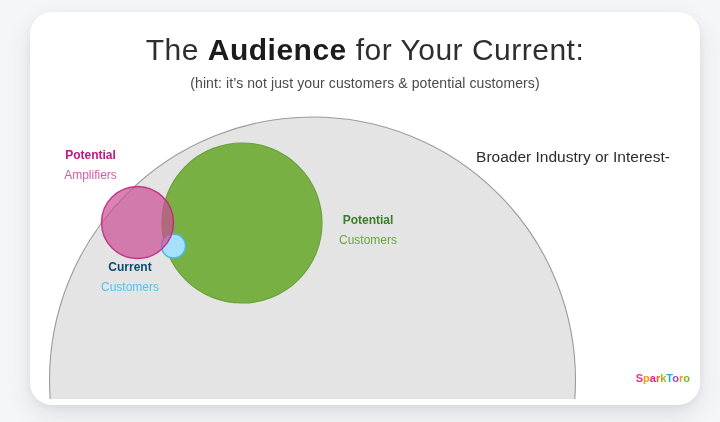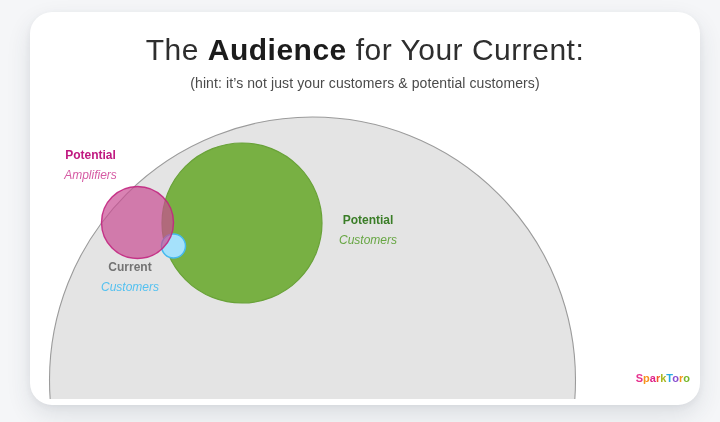--- a/index.html
+++ b/index.html
@@ -20,21 +20,21 @@
     text-align:center; font-size:30px; line-height:36px;
     font-weight:400; color:#2e2e2e; letter-spacing:0.5px; white-space:nowrap;
   }
   .title .em { font-weight:800; color:#1c1c1c; }
   .subtitle {
     position:absolute; top:63px; left:0; width:100%;
     text-align:center; font-size:14px; color:#4a4a4a; letter-spacing:0.1px;
   }
   .vlabel { position:absolute; text-align:center; font-size:12px; line-height:19.5px; white-space:nowrap; }
   .vlabel .b  { display:block; font-weight:700; }
-  .vlabel .r  { display:block; font-weight:400;font-style:italic; }
+  .vlabel .r  { display:block; font-weight:400; }
   .lbl-amplifiers { left:0;   top:134; width:121px; }
   .lbl-current    { left:40px;  top:246px; width:120px; }
   .lbl-potential  { left:278px; top:199px; width:120px; }
   .lbl-amplifiers { left:0; top:134px; }
   .lbl-community {
     position:absolute; left:433px; top:134px; width:220px;
     text-align:center; font-size:15.5px; line-height:22px; font-weight:400;
   }
   .lbl-community .cb { font-weight:800; }
   .logo {
@@ -63,27 +63,28 @@
   </h1>
 
   <div class="subtitle" style="color: rgb(74, 74, 74);">(hint: it’s not just your customers &amp; potential customers)</div>
 
   <div class="vlabel lbl-amplifiers">
     <span class="b" style="color: rgb(192, 24, 128);">Potential</span>
     <span class="r" style="color: rgb(214, 92, 164);">Amplifiers</span>
   </div>
 
   <div class="vlabel lbl-current">
-    <span class="b" style="color: #737373;">Current</span>
+    <span class="b" style="color: #0c4a6e;">Current</span>
     <span class="r" style="color: rgb(84, 193, 240);">Customers</span>
   </div>
 
   <div class="vlabel lbl-potential">
     <span class="b" style="color: rgb(58, 125, 39);">Potential</span>
     <span class="r" style="color: rgb(103, 166, 67);">Customers</span>
   </div>
 
   <div class="lbl-community" style="color: rgb(44, 44, 44);">
+    <div>Broader Industry or Interest-</div>
   </div>
 
   <div class="logo"><span style="color: rgb(230, 51, 143);">S</span><span style="color: rgb(247, 148, 29);">p</span><span style="color: rgb(224, 33, 138);">a</span><span style="color: rgb(241, 90, 41);">r</span><span style="color: rgb(168, 184, 32);">k</span><span style="color: rgb(39, 170, 225);">T</span><span style="color: rgb(138, 79, 209);">o</span><span style="color: rgb(247, 148, 29);">r</span><span style="color: rgb(118, 184, 42);">o</span></div>
 
 </div>
 
 </body></html>

